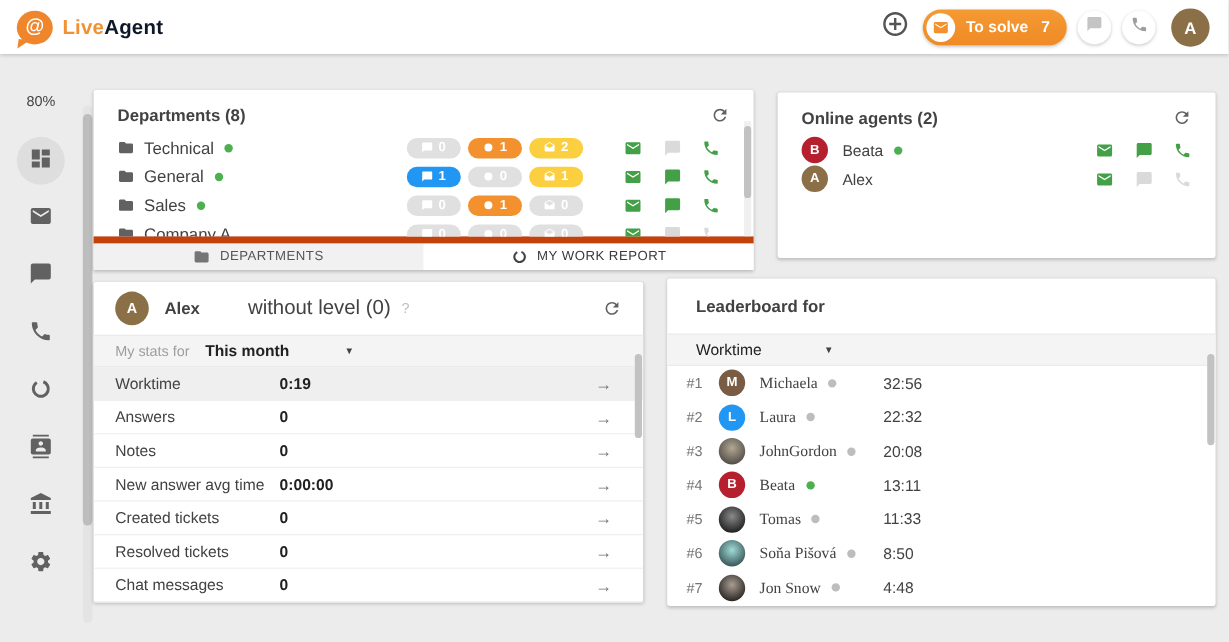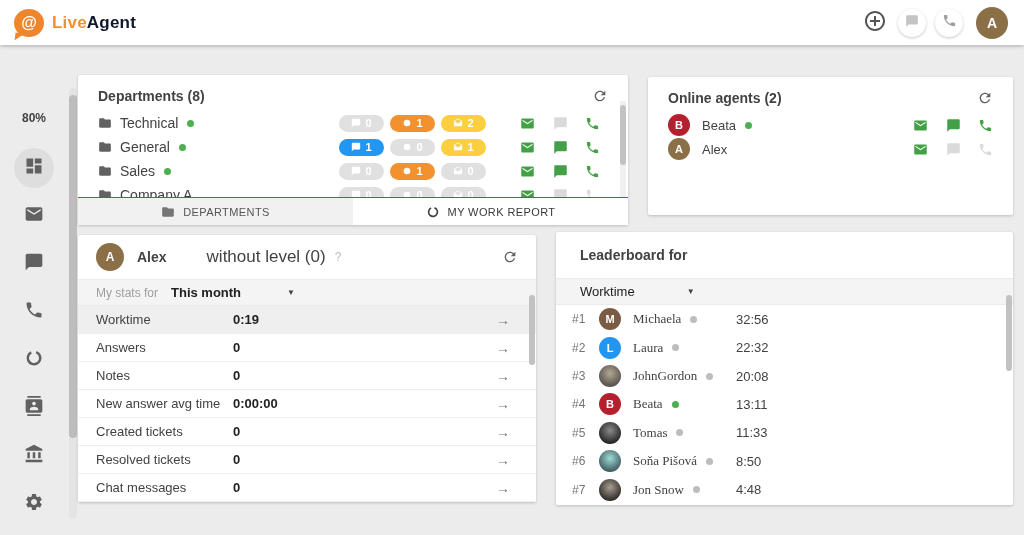--- a/index.html
+++ b/index.html
@@ -24,21 +24,21 @@
   .tosolve-circle { width:24px; height:24px; border-radius:50%; background:#fff; display:flex; align-items:center; justify-content:center; }
   .tosolve-label { color:#fff; font-weight:bold; font-size:13px; margin-left:9px; }
   .tosolve-count { color:#fff; font-size:13px; font-weight:bold; margin-left:11px; }
   .circle-btn { width:28px; height:28px; border-radius:50%; background:#fff; box-shadow:0 1px 3px rgba(0,0,0,.22);
                 display:flex; align-items:center; justify-content:center; cursor:pointer; }
   .avatar-btn { width:32px; height:32px; border-radius:50%; background:#8B6F47; color:#fff; font-weight:bold; font-size:14px;
                 display:flex; align-items:center; justify-content:center; cursor:pointer; margin-left:4px; }
 
   
   .sidebar { position:absolute; left:0; top:45px; width:68px; height:490px; display:flex; flex-direction:column; align-items:center; padding-top:32px; }
-  .availability { font-size:12px; font-weight:bold; color:#424242; height:15px; margin-bottom:22px;margin-top:34px; }
+  .availability { font-size:12px; font-weight:normal; color:#424242; height:15px; margin-bottom:22px; }
   .side-item { width:40px; height:40px; border-radius:50%; display:flex; align-items:center; justify-content:center; margin-bottom:8px; cursor:pointer; }
   .side-item.active { background:#DEDEDE; }
 
   
   .main-scroll-track { position:absolute; left:69px; top:88px; width:8px; height:431px; background:#E4E4E4; border-radius:4px; }
   .main-scroll-thumb { position:absolute; left:69px; top:95px; width:8px; height:343px; background:#BDBDBD; border-radius:4px; }
 
   
   .card { position:absolute; background:#fff; box-shadow:0 1px 3px rgba(0,0,0,.2); border-radius:2px; }
   .card-title-row { display:flex; align-items:center; padding:0 20px; }
@@ -54,21 +54,21 @@
   .dot { width:7px; height:7px; border-radius:50%; display:inline-block; margin-left:9px; flex:0 0 auto; }
   .pill-group { display:flex; gap:6px; margin-left:auto; }
   .pill { width:45px; height:17px; border-radius:9px; display:flex; align-items:center; justify-content:center; gap:4px;
           color:#fff; font-size:11px; font-weight:bold; }
   .action-group { display:flex; gap:10px; width:80px; justify-content:space-between; margin-left:34px; }
   .action-icon { cursor:pointer; display:flex; }
   .dept-scroll-track { position:absolute; right:2px; top:26px; width:6px; height:96px; background:#F0F0F0; }
   .dept-scroll-thumb { position:absolute; right:2px; top:30px; width:6px; height:60px; background:#C2C2C2; border-radius:3px; }
 
   
-  .tab-bar { height:28px; display:flex; border-top:1px solid #c2410c; }
+  .tab-bar { height:28px; display:flex; border-top:6px solid #c2410c; }
   .tab { flex:1; display:flex; align-items:center; justify-content:center; gap:8px; font-size:11px; letter-spacing:.4px;
          color:#555; cursor:pointer; background:#F1F1F1; }
   .tab.active { background:#fff; color:#3a3a3a; }
 
   
   .online-card { left:648px; top:77px; width:365px; height:138px; }
   .online-card .card-title-row { height:36px; padding-top:6px;text-align:center; }
   .agent-row { height:24px; display:flex; align-items:center; padding:0 20px; }
   .avatar-sm { width:22px; height:22px; border-radius:50%; color:#fff; font-weight:bold; font-size:11px;
                display:flex; align-items:center; justify-content:center; flex:0 0 auto; }
@@ -116,20 +116,29 @@
   <div class="logo">
     <div class="logo-bubble">@</div>
     <span class="logo-text"><span class="logo-live">Live</span><span class="logo-agent">Agent</span></span>
   </div>
   <div class="topbar-right">
     <div class="plus-btn">
         <span id="plus-icon-slot"><svg width="24" height="24" viewBox="0 0 24 24">
             <path d="M13 7h-2v4H7v2h4v4h2v-4h4v-2h-4V7zm-1-5C6.48 2 2 6.48 2 12s4.48 10 10 10 10-4.48 10-10S17.52 2 12 2zm0 18c-4.41 0-8-3.59-8-8s3.59-8 8-8 8 3.59 8 8-3.59 8-8 8z" fill="#545454"></path>
           </svg></span>
       </div>
+    <div class="tosolve">
+      <div class="tosolve-circle" id="tosolve-icon-slot">
+          <svg width="14" height="14" viewBox="0 0 24 24">
+            <path d="M20 4H4c-1.1 0-2 .9-2 2v12c0 1.1.9 2 2 2h16c1.1 0 2-.9 2-2V6c0-1.1-.9-2-2-2zm0 4l-8 5-8-5V6l8 5 8-5v2z" fill="#F2912D"></path>
+          </svg>
+        </div>
+      <span class="tosolve-label">To solve</span>
+      <span class="tosolve-count">7</span>
+    </div>
     <div class="circle-btn">
         <span id="top-chat-slot"><svg width="14" height="14" viewBox="0 0 24 24">
             <path d="M20 2H4c-1.1 0-2 .9-2 2v18l4-4h14c1.1 0 2-.9 2-2V4c0-1.1-.9-2-2-2z" fill="#C4C4C4"></path>
           </svg></span>
       </div>
     <div class="circle-btn">
         <span id="top-phone-slot"><svg width="15" height="15" viewBox="0 0 24 24">
             <path d="M6.62 10.79c1.44 2.83 3.76 5.14 6.59 6.59l2.2-2.2c.27-.27.67-.36 1.02-.24 1.12.37 2.33.57 3.57.57.55 0 1 .45 1 1V20c0 .55-.45 1-1 1-9.39 0-17-7.61-17-17 0-.55.45-1 1-1h3.5c.55 0 1 .45 1 1 0 1.25.2 2.45.57 3.57.11.35.03.74-.24 1.02l-2.2 2.2z" fill="#9E9E9E"></path>
           </svg></span>
       </div>

